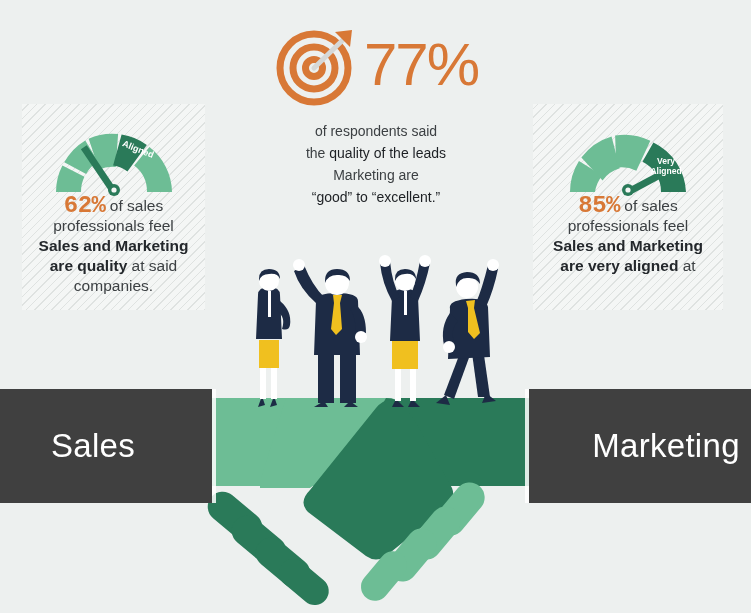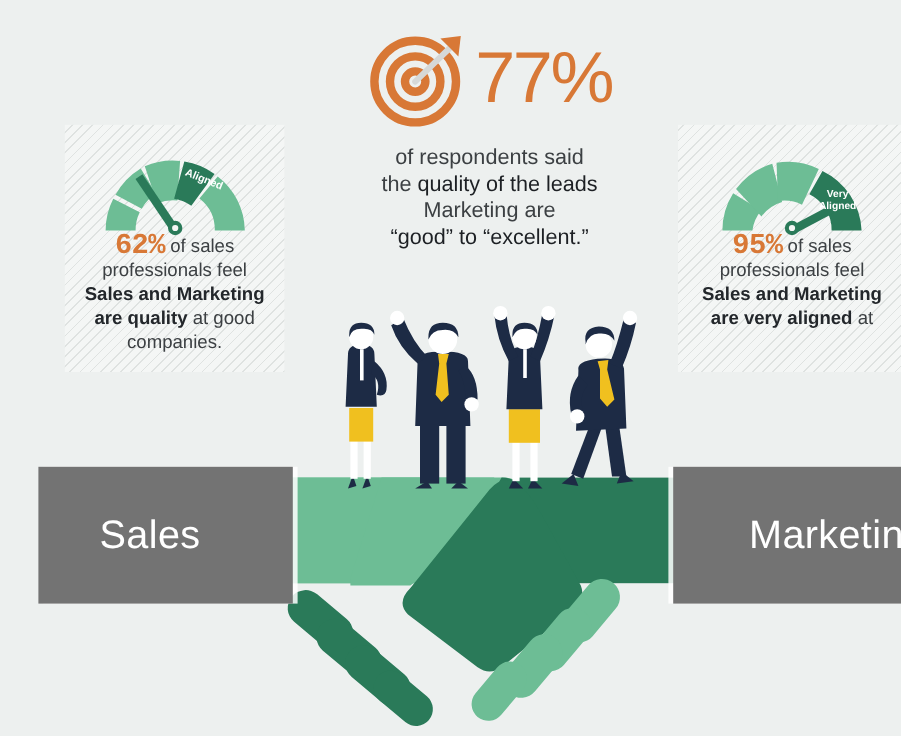--- a/index.html
+++ b/index.html
@@ -3,21 +3,21 @@
 <meta charset="utf-8">
 <style>
   html,body{margin:0;padding:0;}
   body{
     width:751px;height:613px;
     background:#edf0ef;
     font-family:"Liberation Sans", sans-serif;
     overflow:hidden;
     position:relative;
   }
-  .stage{position:absolute;inset:0;margin-left:32px;}
+  .stage{position:absolute;inset:0;}
 
   
   .panel{
     position:absolute;
     background-color:#f4f6f5;
     background-image:repeating-linear-gradient(
       -45deg,
       rgba(205,210,208,.55) 0px,
       rgba(205,210,208,.55) 1px,
       rgba(0,0,0,0) 1px,
@@ -58,29 +58,29 @@
   .hero-pct{
     color:#d87836;
     font-size:60px;
     font-weight:normal;
     letter-spacing:-2px;
     line-height:1;
   }
   #center-copy{
     margin-top:12px;
     color:#3c4043;
-    font-size:18px;
+    font-size:14px;
     line-height:22px;
   }
   #center-copy b{color:#1d2024;font-weight:normal;}
 
   
   .bar{
     position:absolute;
-    background:#737373;
+    background:#404040;
     color:#ffffff;
     display:flex;align-items:center;
     font-size:33px;
     letter-spacing:.3px;
     box-shadow:4px 0 0 0 rgba(255,255,255,.85);
   }
   #bar-sales{left:0;top:389px;width:212px;height:114px;justify-content:center;padding-right:26px;box-sizing:border-box;}
   #bar-marketing{left:529px;top:389px;width:262px;height:114px;justify-content:center;padding-left:12px;box-sizing:border-box;box-shadow:-4px 0 0 0 rgba(255,255,255,.85);}
 
   
@@ -132,21 +132,21 @@
           <circle cx="75" cy="78" r="6" fill="#2a7a59"></circle>
           <circle cx="75" cy="78" r="2.6" fill="#f4f6f5"></circle>
           <text x="98" y="40" fill="#ffffff" font-family="Liberation Sans, sans-serif" font-size="9" font-weight="bold" text-anchor="middle" transform="rotate(22 98 40)">Aligned</text>
         </svg>
       </div>
 
       <div class="side-text">
         <div><span class="pct">62%</span><span> of sales</span></div>
         <div>professionals feel</div>
         <div><b>Sales and Marketing</b></div>
-        <div><b>are quality</b><span> at good</span></div>
+        <div><b>are quality</b><span> at said</span></div>
         <div>companies.</div>
       </div>
 
     </div>
   </div>
 
   <div class="panel" id="panel-right">
     <div class="panel-inner">
 
       <div class="gauge">
@@ -161,21 +161,21 @@
             <path d="M75 80 L71.5 78 L71.5 30 L78.5 30 L78.5 78 Z" fill="#2a7a59"></path>
           </g>
           <circle cx="75" cy="78" r="6" fill="#2a7a59"></circle>
           <circle cx="75" cy="78" r="2.6" fill="#f4f6f5"></circle>
           <text x="113" y="52" fill="#ffffff" font-family="Liberation Sans, sans-serif" font-size="8.5" font-weight="bold" text-anchor="middle">Very</text>
           <text x="113" y="62" fill="#ffffff" font-family="Liberation Sans, sans-serif" font-size="8.5" font-weight="bold" text-anchor="middle">Aligned</text>
         </svg>
       </div>
 
       <div class="side-text">
-        <div><span class="pct">95%</span><span> of sales</span></div>
+        <div><span class="pct">85%</span><span> of sales</span></div>
         <div>professionals feel</div>
         <div><b>Sales and Marketing</b></div>
         <div><b>are very aligned</b><span> at</span></div>
       </div>
 
     </div>
   </div>
 
   <div id="handshake">
     <svg width="371" height="227" viewBox="0 0 371 227">

